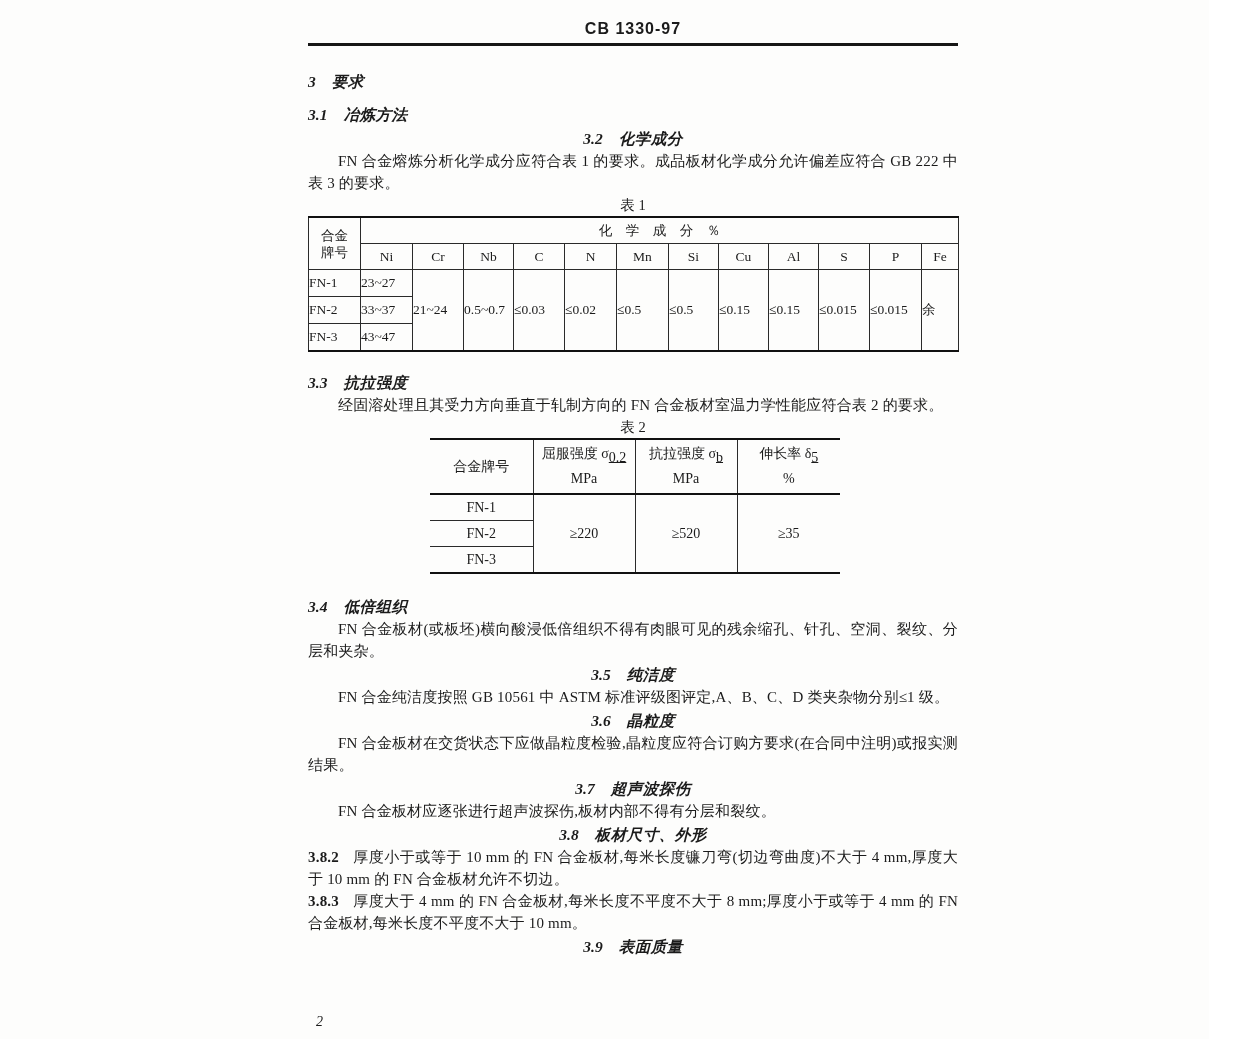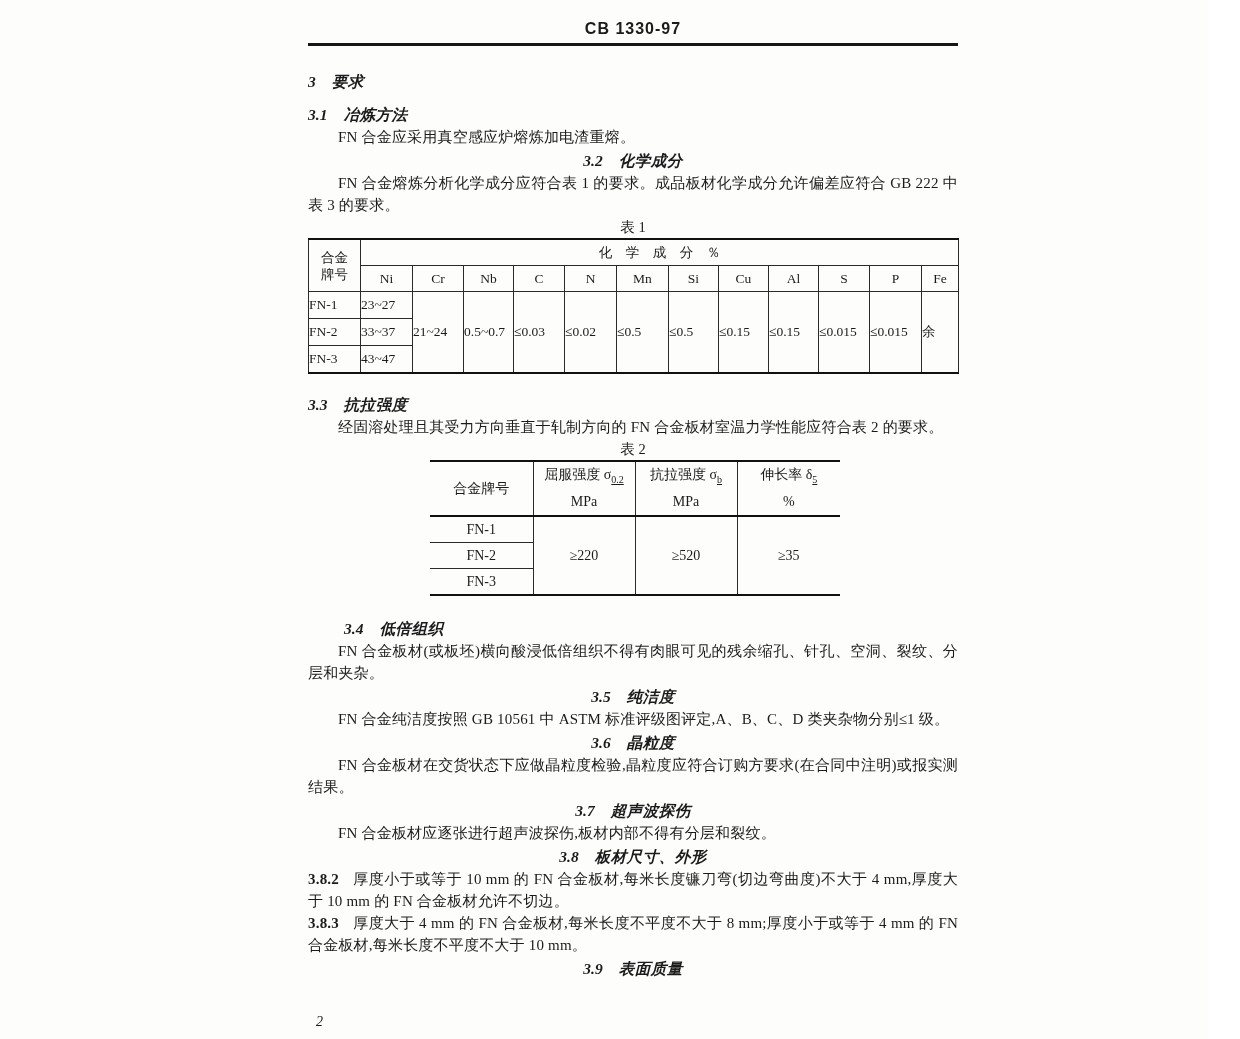--- a/index.html
+++ b/index.html
@@ -43,27 +43,27 @@
     border-top:2.5px solid #111;border-bottom:2.5px solid #111;
   }
   .t2 th,.t2 td{
     border-left:1px solid #2a2a2a;text-align:center;vertical-align:middle;
     padding:0;font-weight:normal;
   }
   .t2 th:first-child,.t2 td:first-child{border-left:none;}
   .t2 thead th{border-bottom:2px solid #111;height:53px;line-height:22px;}
   .t2 tbody td{height:25px;}
   .t2 td.grade-sep{border-bottom:1.5px solid #2a2a2a;}
-  .t2 sub{font-size:10px;text-decoration:underline;}
+  .t2 sub{font-size:14px;text-decoration:underline;}
   
   .m-sec3{margin-top:25px;}
   .m-h31{margin-top:11px;}
   .m-tight{margin-top:2px;text-align:center;}
   .m-h33{margin-top:20px;}
-  .m-h34{margin-top:22px;margin-left:36px;}
+  .m-h34{margin-top:22px;}
   .pageno{
     position:absolute;left:316px;top:1014px;
     font-size:14px;font-style:italic;line-height:16px;
   }
 </style>
 </head>
 <body>
 
 <div class="page">
   <div class="content">
@@ -71,21 +71,20 @@
     <div class="doc-code">CB 1330-97</div>
     <div class="rule"></div>
 
     <div class="sec m-sec3">
       <span class="num">3</span><span>要求</span>
     </div>
 
     <div class="sec m-h31">
       <span class="num">3.1</span><span>冶炼方法</span>
     </div>
-    <p class="body-p">FN 合金应采用真空感应炉熔炼加电渣重熔。</p>
 
     <div class="sec m-tight">
       <span class="num">3.2</span><span>化学成分</span>
     </div>
     <p class="body-p">FN 合金熔炼分析化学成分应符合表 1 的要求。成品板材化学成分允许偏差应符合 GB 222 中表 3 的要求。</p>
 
     <div class="caption">表 1</div>
 
     <table class="t1">
       <colgroup>

